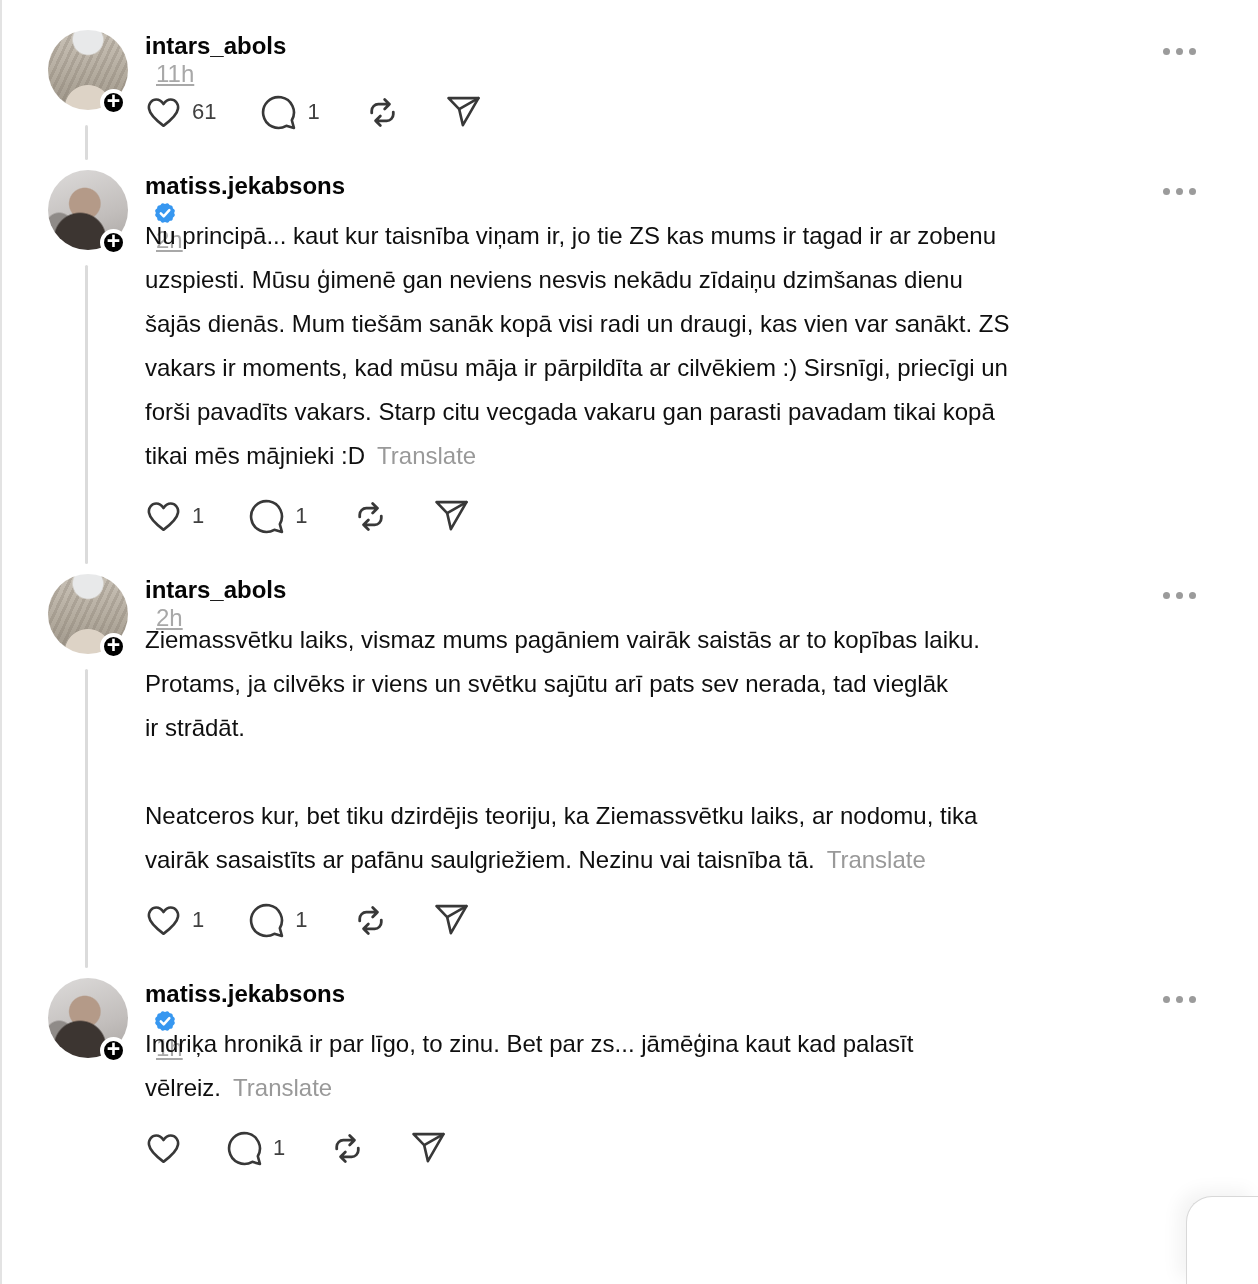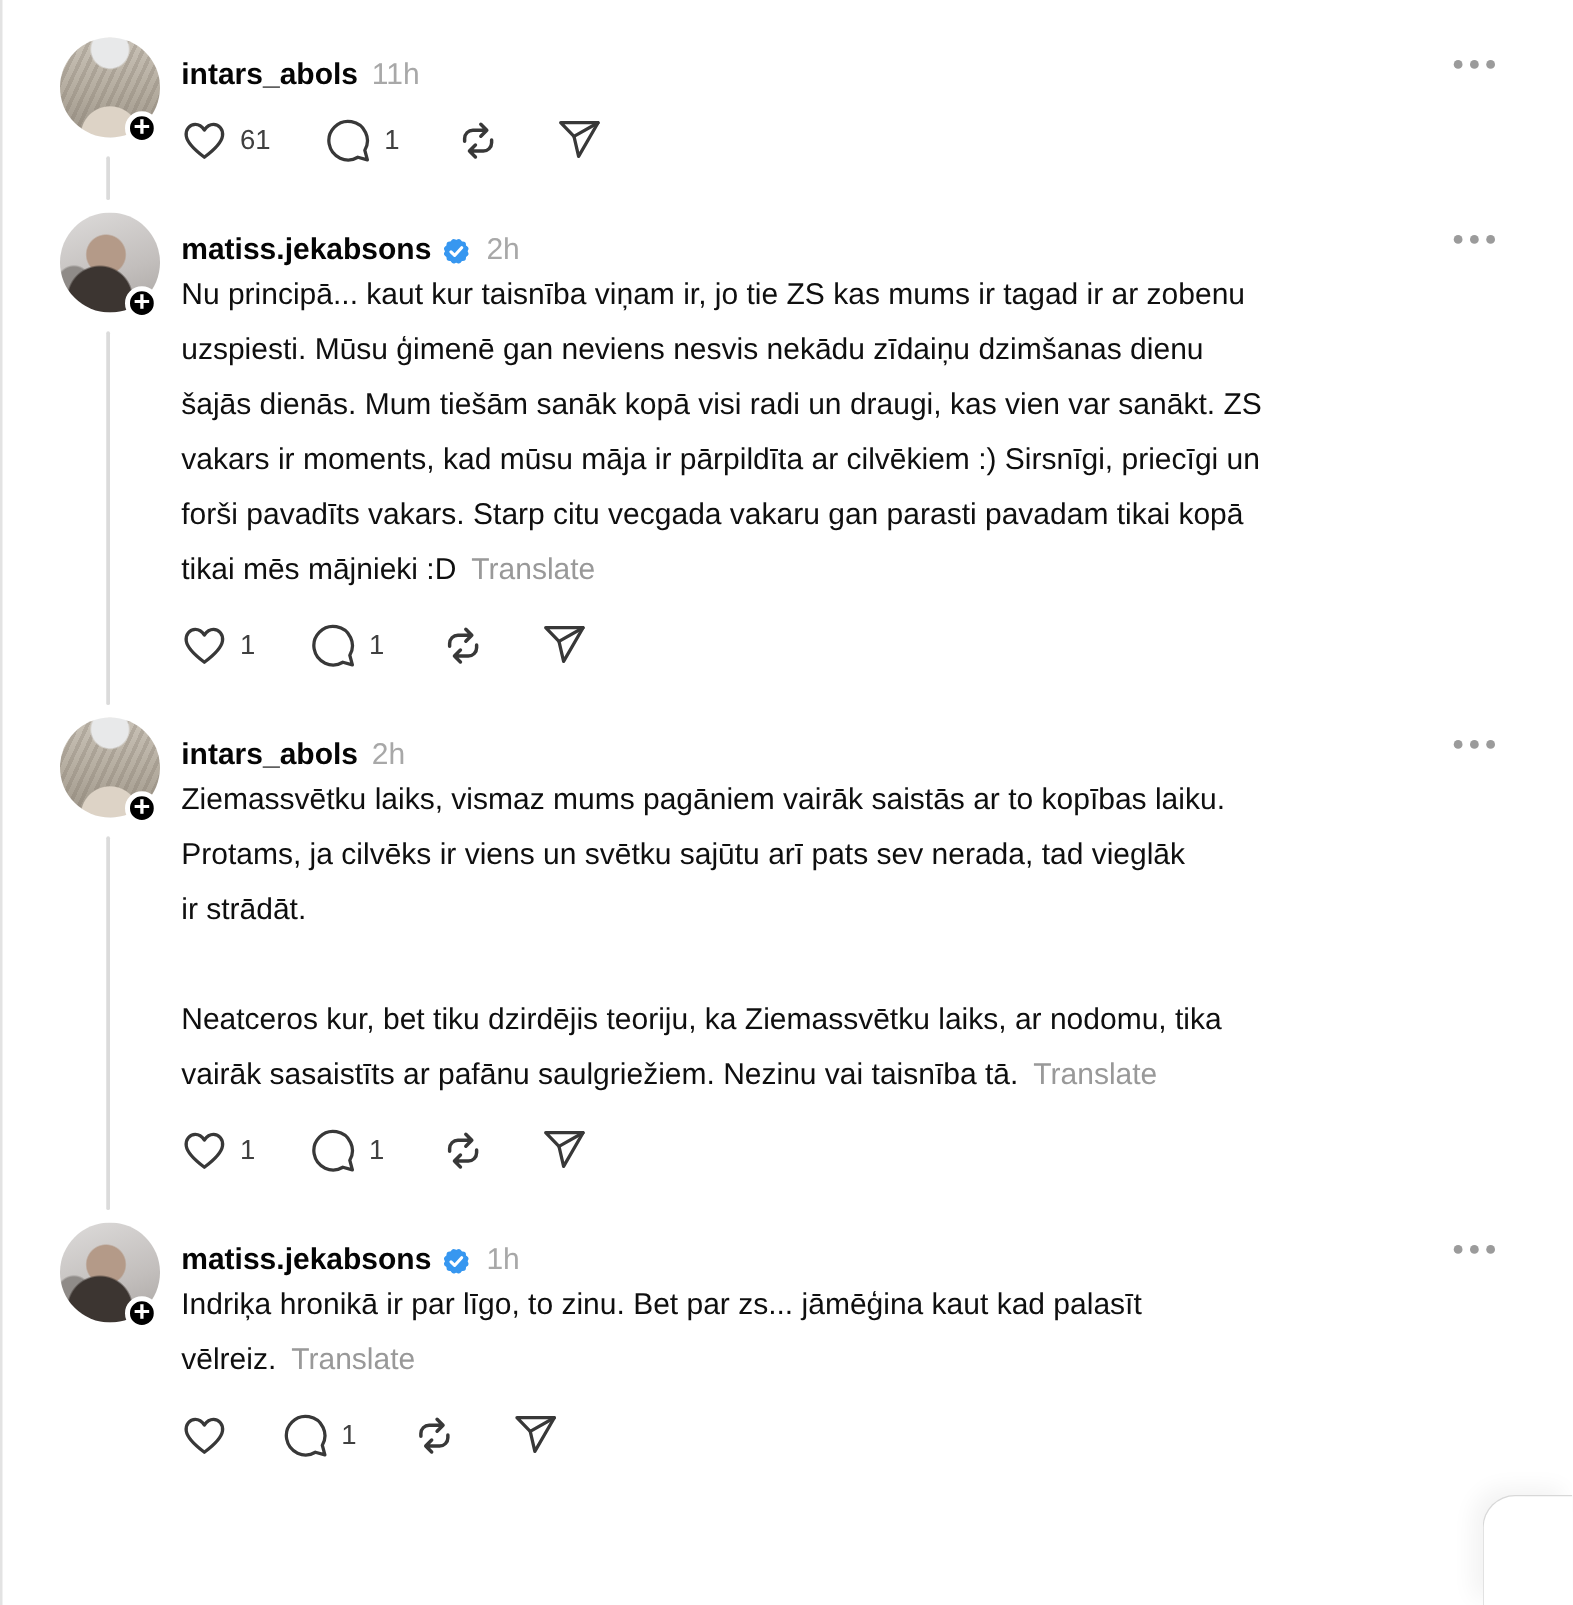--- a/index.html
+++ b/index.html
@@ -63,35 +63,37 @@
   }
   .thread-line {
     position: absolute;
     left: 37px; top: 95px; bottom: -26px;
     width: 3px;
     background: #dbdbdb;
     border-radius: 3px;
   }
   .content { width: 1068px; }
   .header {
-    display: flex; align-items: flex-end;
+    display: flex; align-items: flex-start;
     height: 44px;
     padding-top: 2px;
+    flex-direction: column;
   }
   .username {
     font-weight: 700;
     font-size: 24px;
     color: #050505;
     cursor: pointer;
   }
   .verified { margin-left: 7px; display: inline-flex; }
   .timestamp {
     margin-left: 11px;
     font-size: 24px;
     color: #a8a8a8;
+    text-decoration: underline;
   }
   .body {
     font-size: 24px;
     line-height: 44px;
     color: #0f0f0f;
   }
   .body-text { white-space: pre-line; }
   .translate {
     color: #999999;
     margin-left: 12px;

